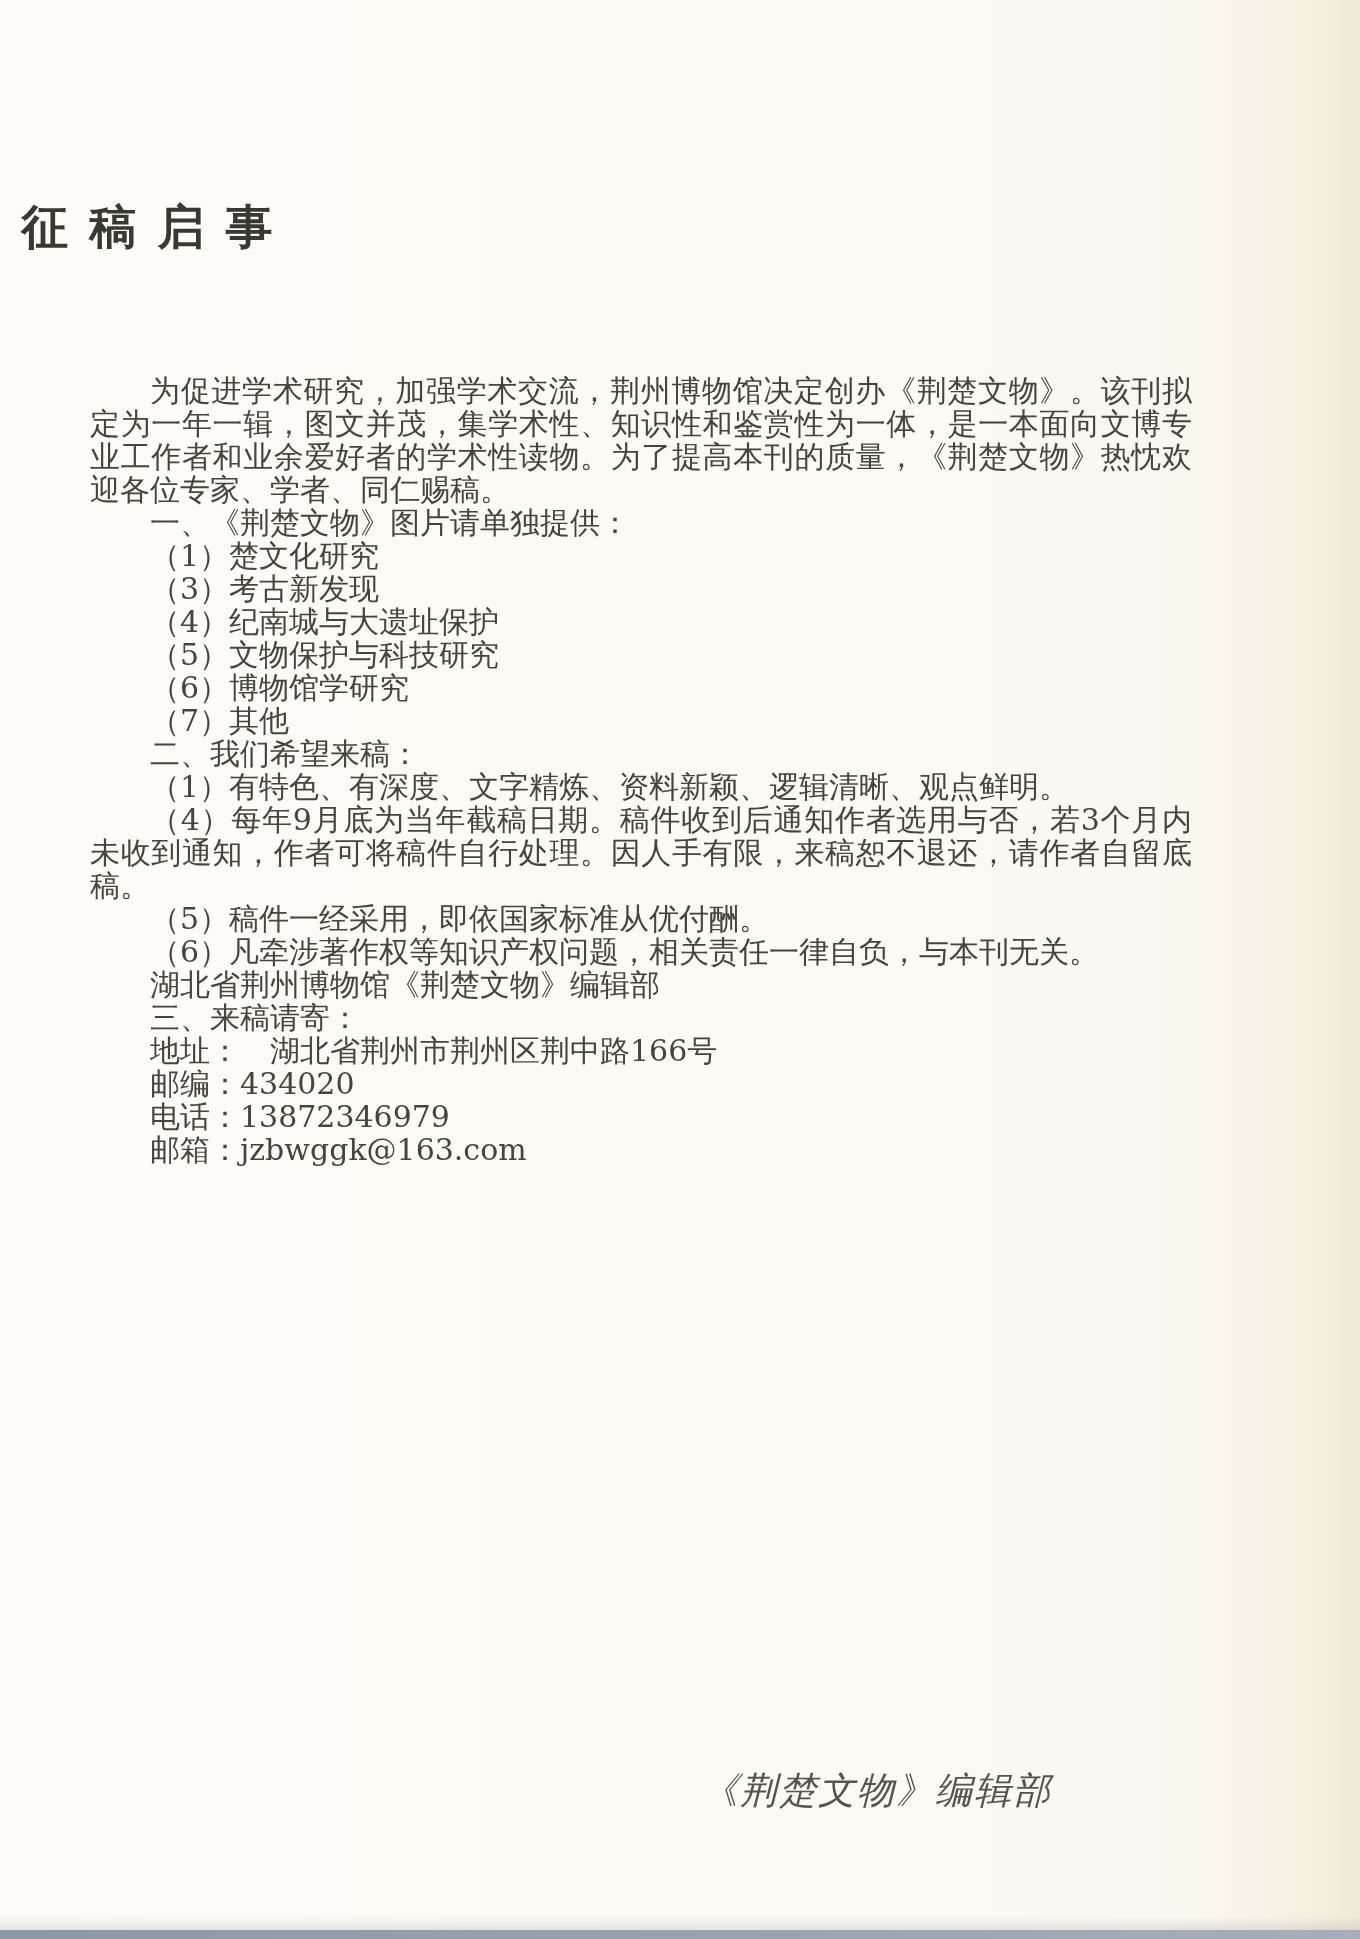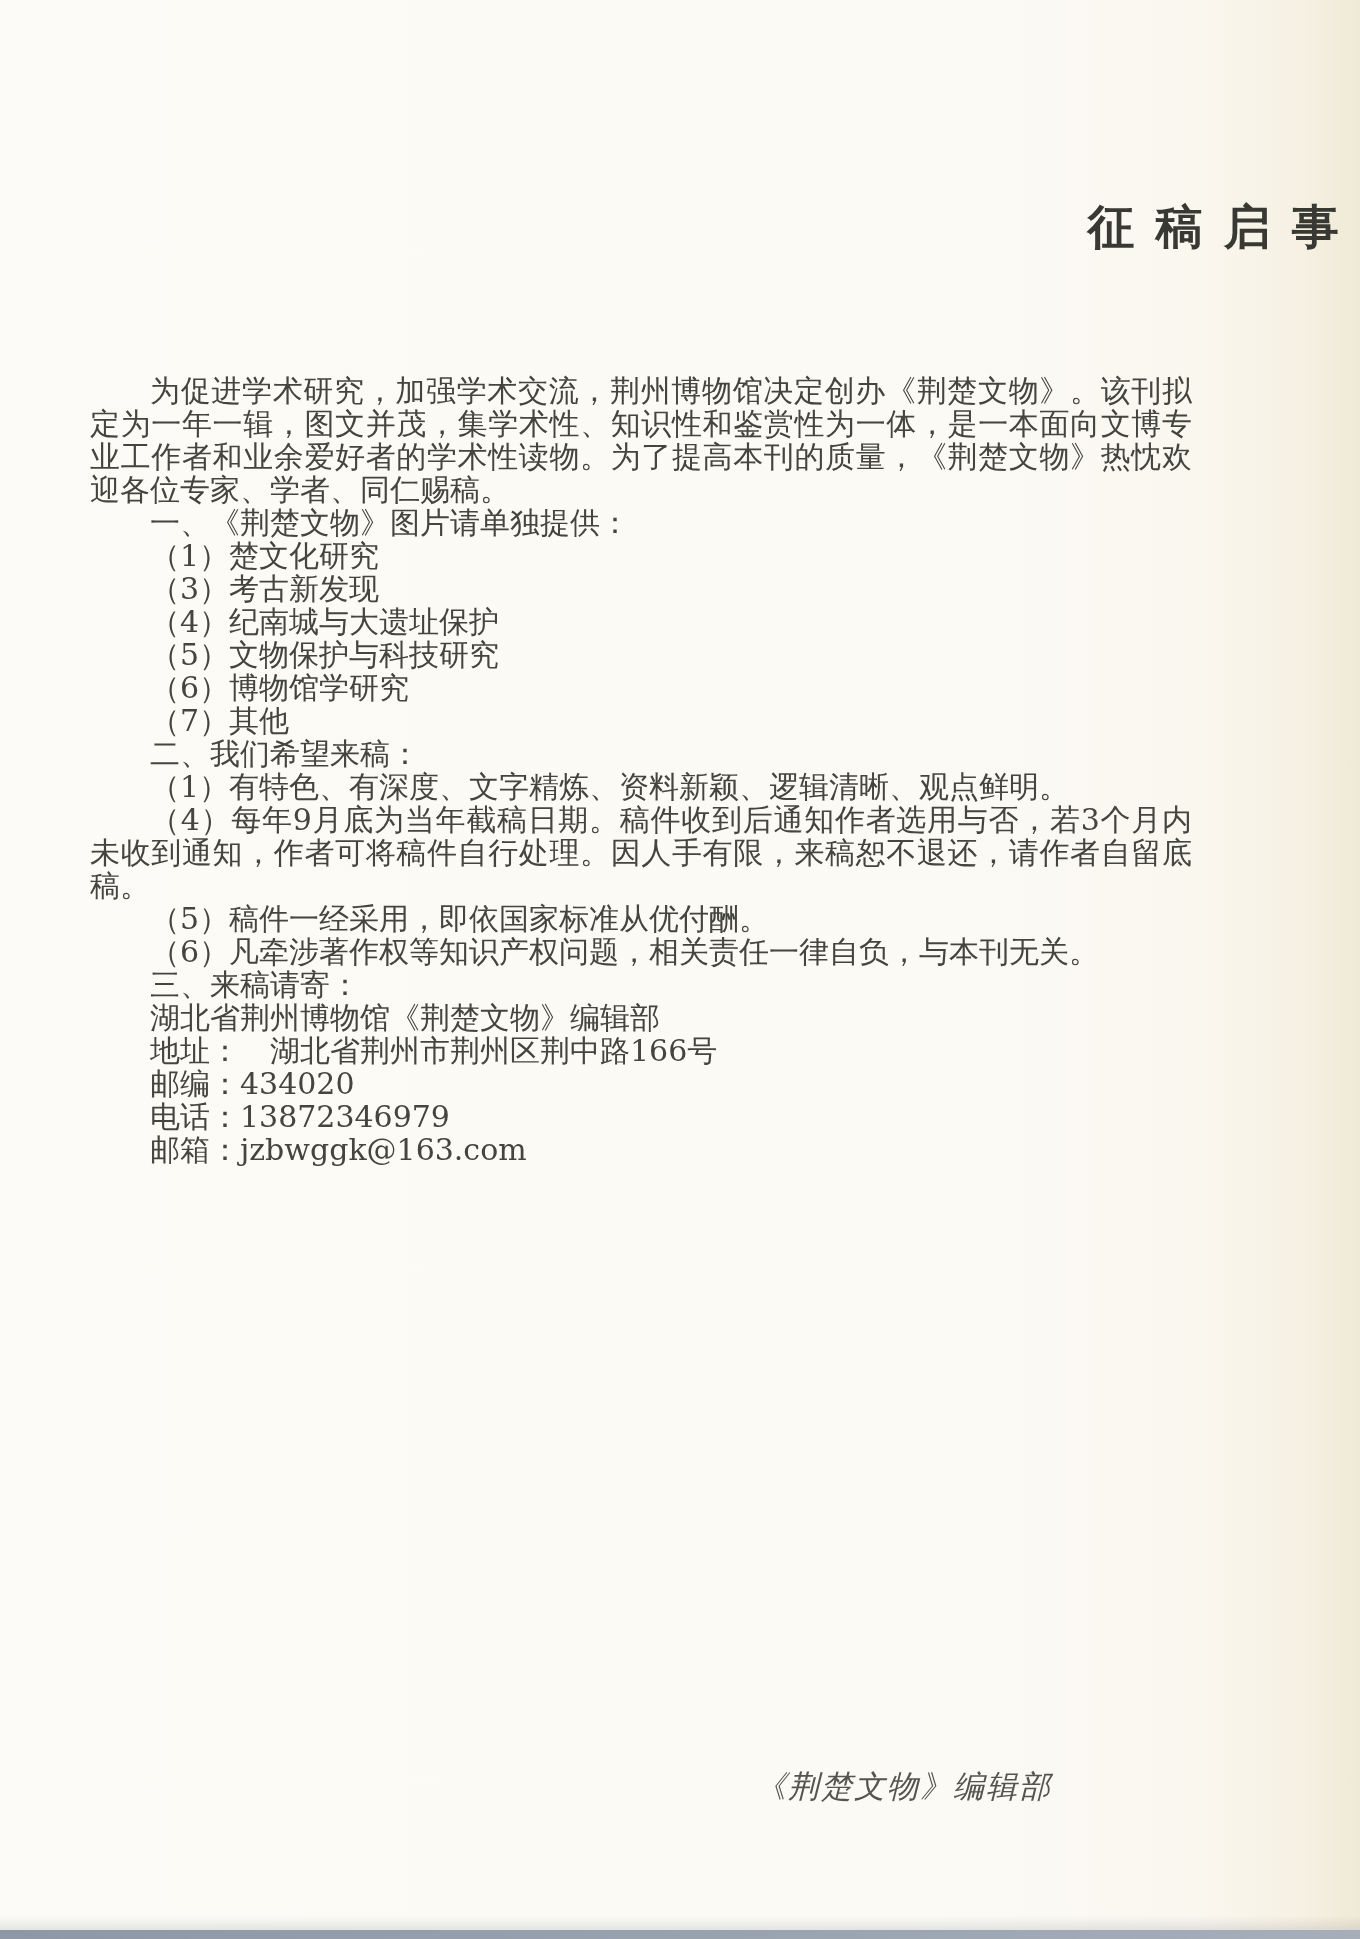--- a/index.html
+++ b/index.html
@@ -16,21 +16,21 @@
     background: linear-gradient(90deg, #fcfbf7 0%, #fbfaf5 70%, #faf7ef 88%, #f5f0e2 96%, #efe9d6 100%);
     font-family: "DejaVu Serif", "Liberation Serif", serif;
     color: #45453f;
   }
   .page-title {
     position: absolute;
     top: 196px;
     left: 0;
     width: 100%;
     margin: 0;
-    text-align: right;
+    text-align: left;
     font-size: 47px;
     font-weight: 700;
     letter-spacing: 0.45em;
     text-indent: 0.45em;
     color: #393934;
   }
   .content {
     position: absolute;
     top: 374px;
     left: 90px;
@@ -41,21 +41,21 @@
     text-justify: inter-ideograph;
   }
   .content p {
     margin: 0;
     text-indent: 2em;
   }
   .signature {
     position: absolute;
     top: 1766px;
     right: 308px;
-    font-size: 31px;
+    font-size: 37px;
     font-style: italic;
     letter-spacing: 2px;
     color: #55554d;
     font-family: "DejaVu Serif", "Liberation Serif", serif;
   }
   .scan-edge-strip {
     position: absolute;
     left: 0;
     bottom: 0;
     width: 100%;
@@ -85,22 +85,22 @@
     <p>（3）考古新发现</p>
     <p>（4）纪南城与大遗址保护</p>
     <p>（5）文物保护与科技研究</p>
     <p>（6）博物馆学研究</p>
     <p>（7）其他</p>
     <p>二、我们希望来稿：</p>
     <p>（1）有特色、有深度、文字精炼、资料新颖、逻辑清晰、观点鲜明。</p>
     <p>（4）每年9月底为当年截稿日期。稿件收到后通知作者选用与否，若3个月内未收到通知，作者可将稿件自行处理。因人手有限，来稿恕不退还，请作者自留底稿。</p>
     <p>（5）稿件一经采用，即依国家标准从优付酬。</p>
     <p>（6）凡牵涉著作权等知识产权问题，相关责任一律自负，与本刊无关。</p>
+    <p>湖北省荆州博物馆《荆楚文物》编辑部</p>
     <p>三、来稿请寄：</p>
-    <p>湖北省荆州博物馆《荆楚文物》编辑部</p>
     <p>地址：　湖北省荆州市荆州区荆中路166号</p>
     <p>邮编：434020</p>
     <p>电话：13872346979</p>
     <p>邮箱：jzbwggk@163.com</p>
   </div>
 
   <div class="signature">《荆楚文物》编辑部</div>
 
   <div class="scan-shadow-bottom"></div>
   <div class="scan-edge-strip"></div>

